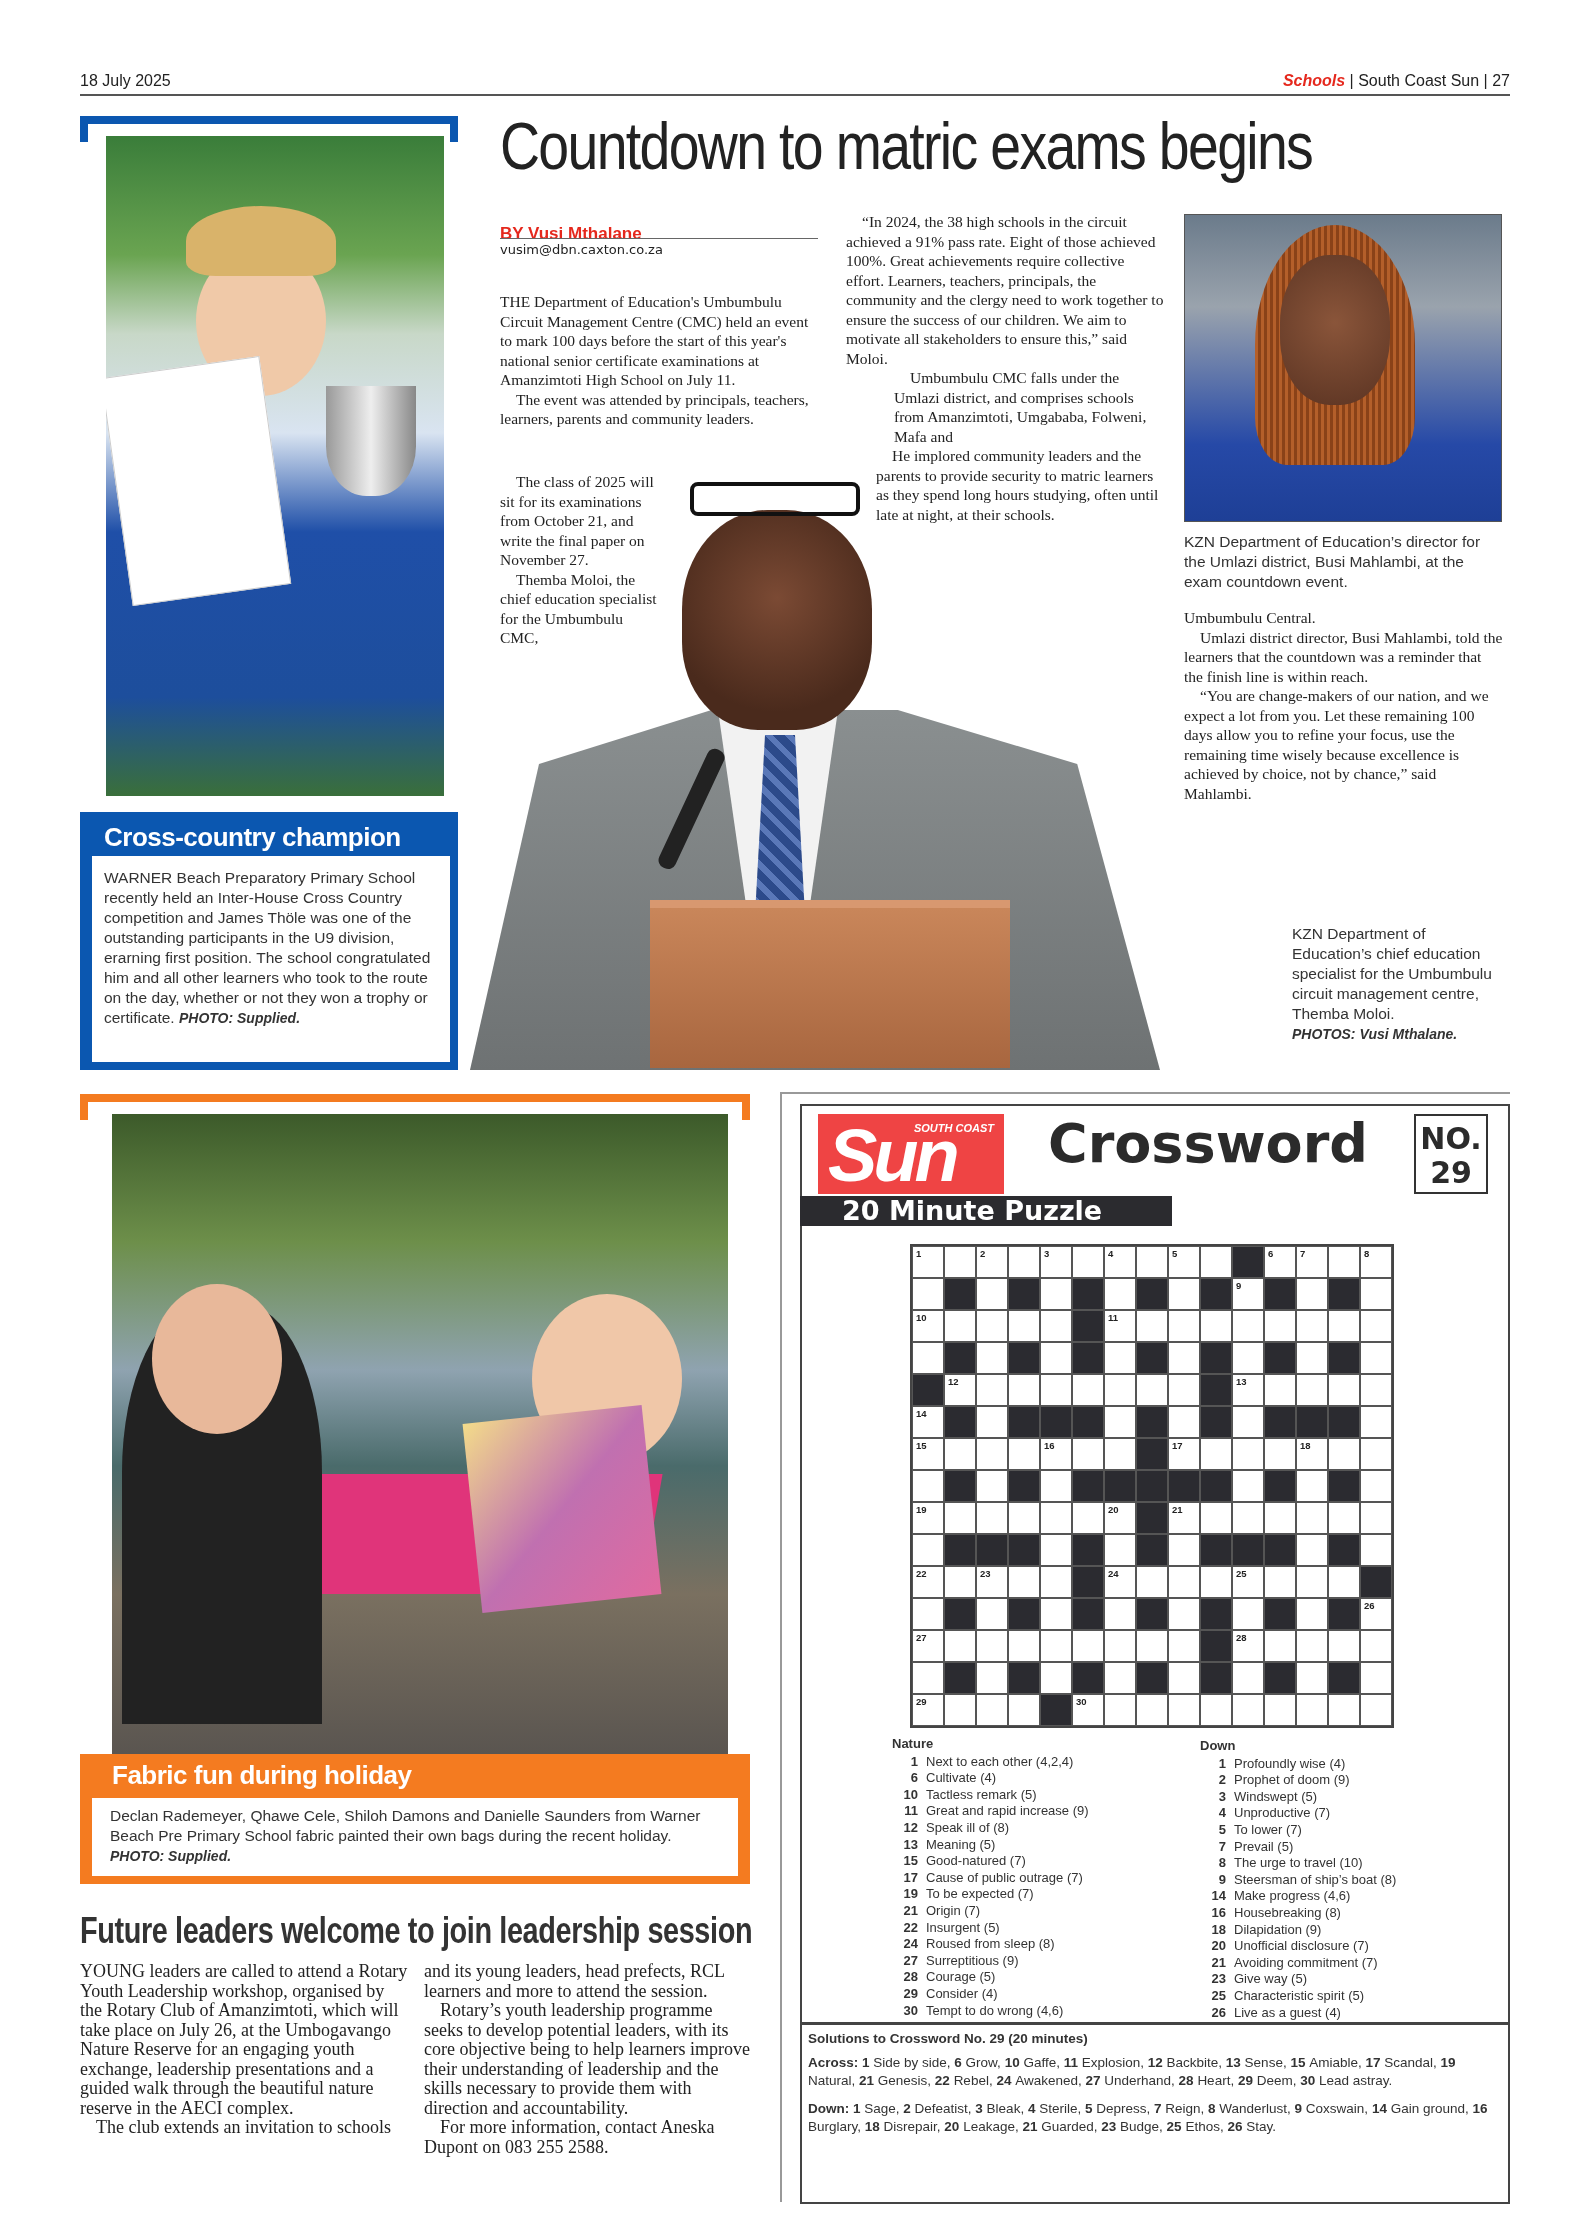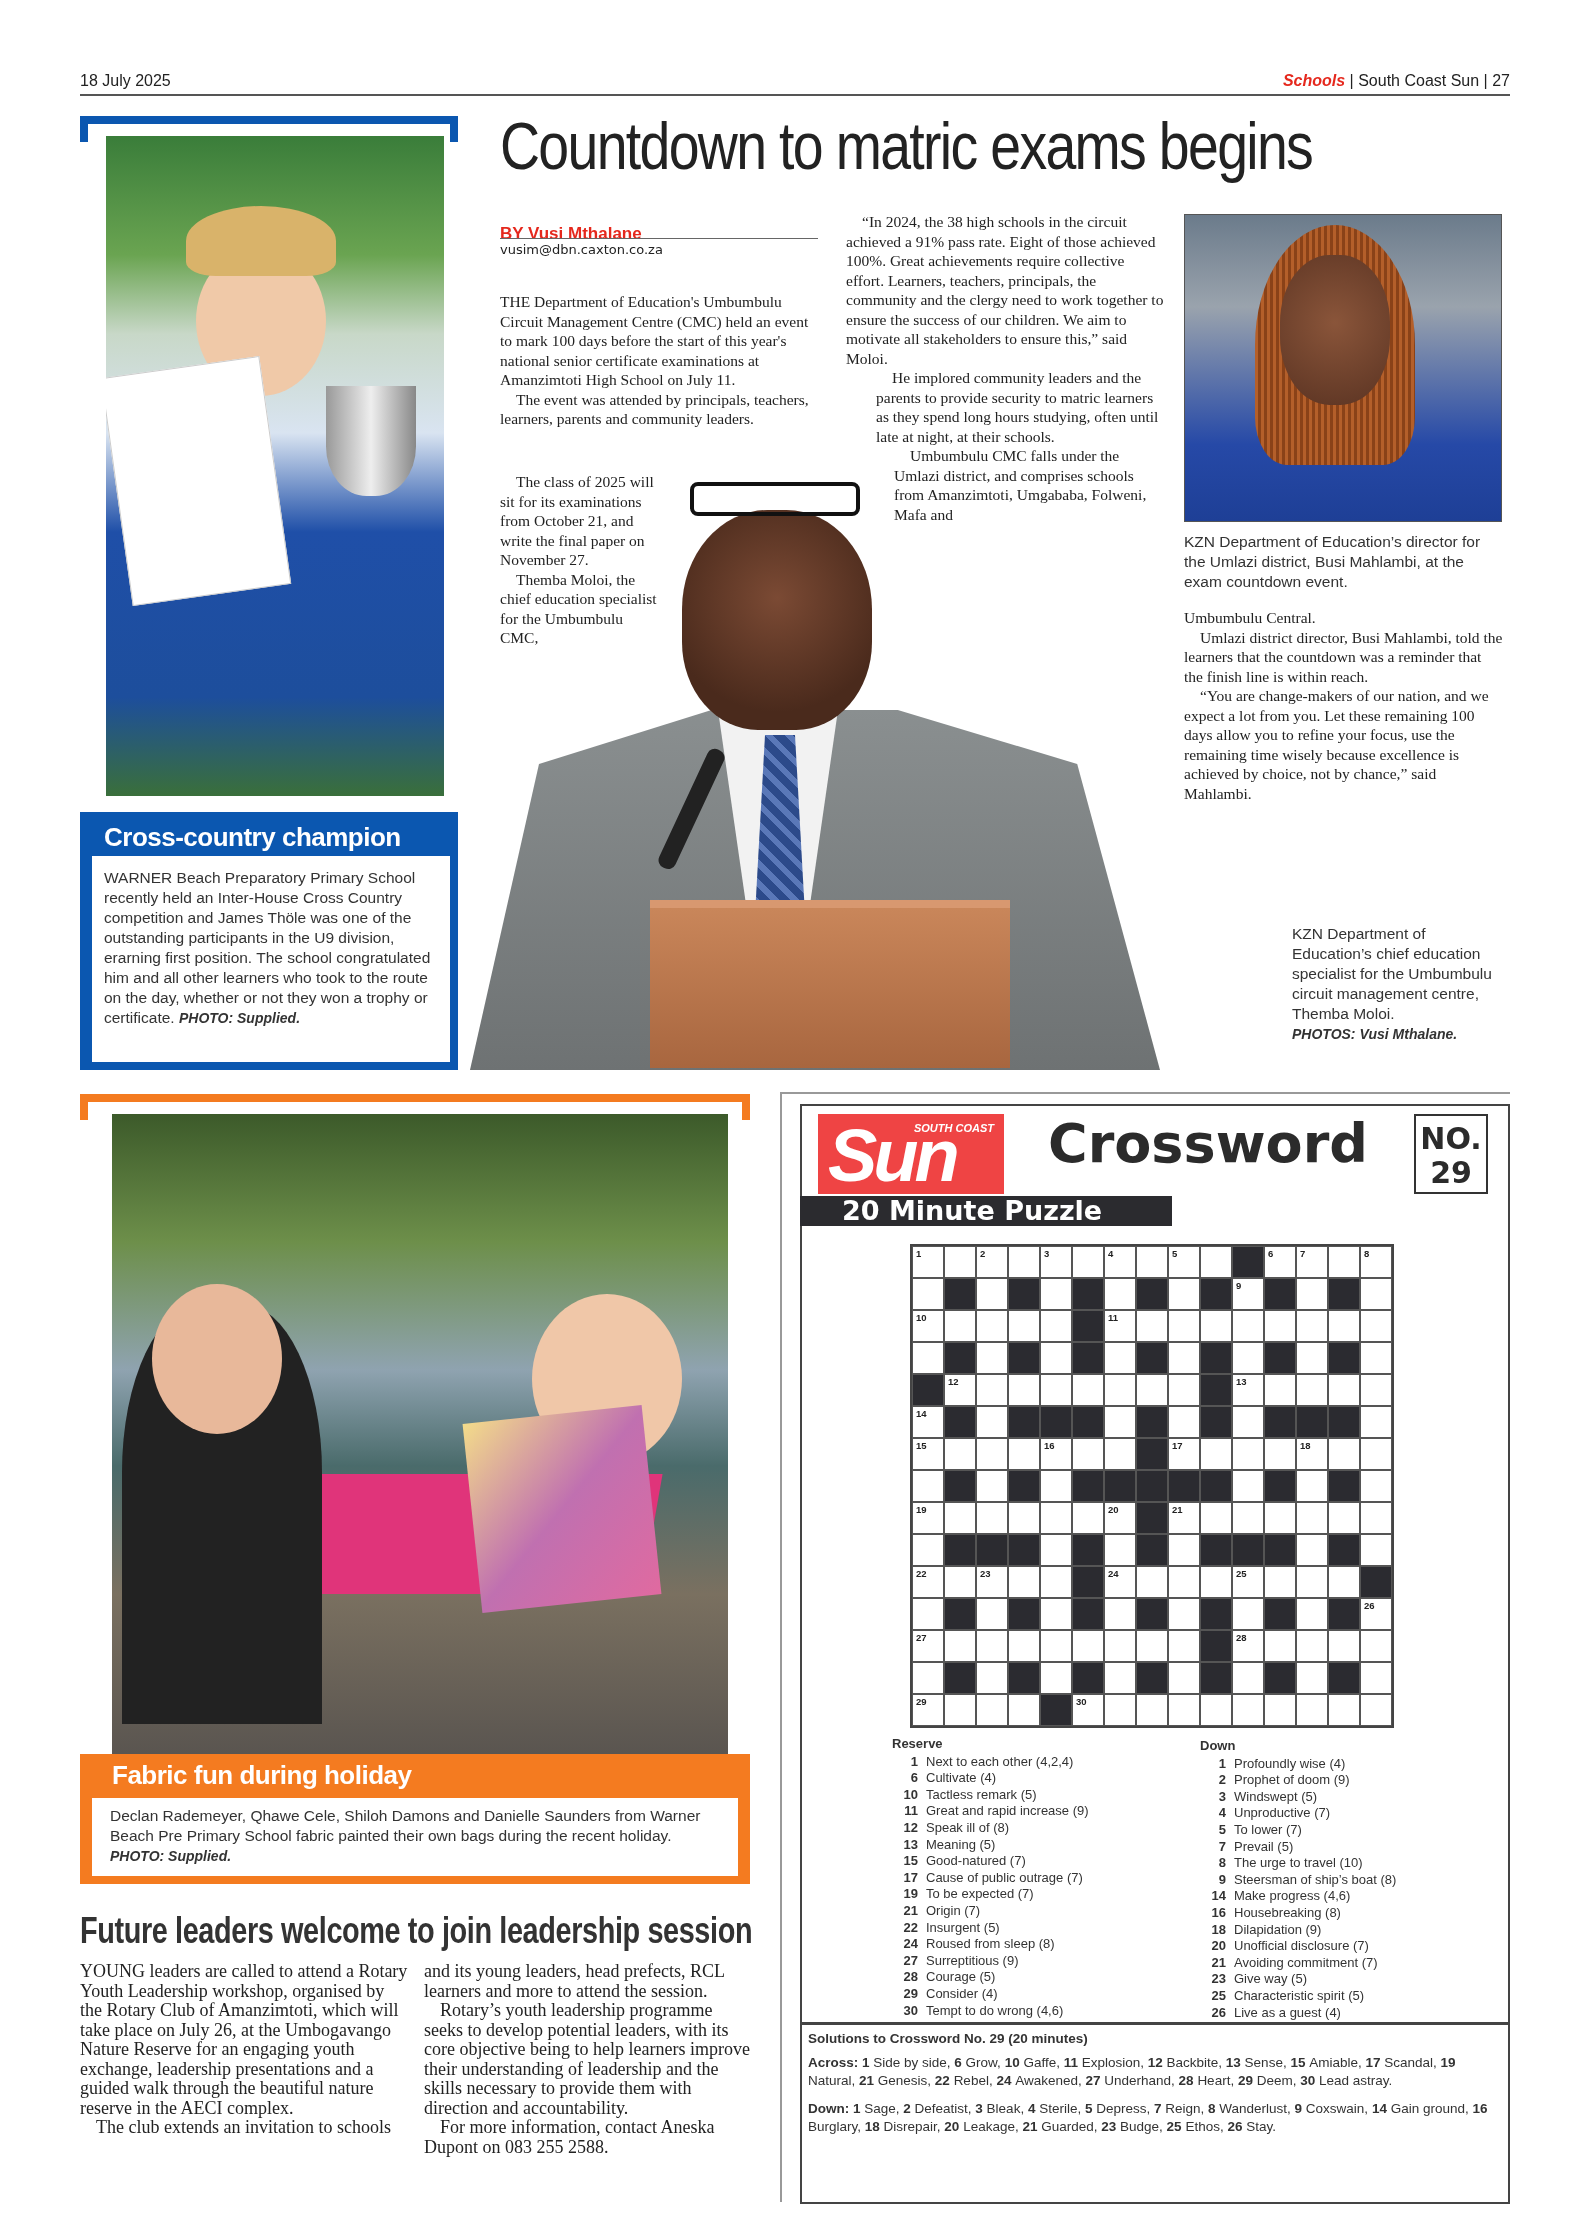--- a/index.html
+++ b/index.html
@@ -148,22 +148,22 @@
 <div class="abs body-text" id="col1">
   <p>THE Department of Education's Umbumbulu Circuit Management Centre (CMC) held an event to mark 100 days before the start of this year's national senior certificate examinations at Amanzimtoti High School on July 11.</p>
   <p style="text-indent:16px">The event was attended by principals, teachers, learners, parents and community leaders.</p>
 </div>
 <div class="abs body-text" id="col1b">
   <p style="text-indent:16px">The class of 2025 will sit for its examinations from October 21, and write the final paper on November 27.</p>
   <p style="text-indent:16px">Themba Moloi, the chief education specialist for the Umbumbulu CMC,</p>
 </div>
 <div class="abs body-text" id="col2">
   <p style="text-indent:16px">“In 2024, the 38 high schools in the circuit achieved a 91% pass rate. Eight of those achieved 100%. Great achievements require collective effort. Learners, teachers, principals, the community and the clergy need to work together to ensure the success of our children. We aim to motivate all stakeholders to ensure this,” said Moloi.</p>
+  <p style="text-indent:16px;padding-left:48px">Umbumbulu CMC falls under the Umlazi district, and comprises schools from Amanzimtoti, Umgababa, Folweni, Mafa and</p>
   <p style="text-indent:16px;padding-left:30px">He implored community leaders and the parents to provide security to matric learners as they spend long hours studying, often until late at night, at their schools.</p>
-  <p style="text-indent:16px;padding-left:48px">Umbumbulu CMC falls under the Umlazi district, and comprises schools from Amanzimtoti, Umgababa, Folweni, Mafa and</p>
 </div>
 
 <div class="abs" id="mahlambi-photo">
   <div class="hair"></div>
     <div class="face"></div>
 </div>
 <div class="abs sans" id="mahlambi-caption">KZN Department of Education’s director for the Umlazi district, Busi Mahlambi, at the exam countdown event.</div>
 <div class="abs body-text" id="col3">
   <p>Umbumbulu Central.</p>
   <p style="text-indent:16px">Umlazi district director, Busi Mahlambi, told the learners that the countdown was a reminder that the finish line is within reach.</p>
@@ -496,21 +496,21 @@
     <div class="cell"></div>
     <div class="cell"></div>
     <div class="cell"></div>
     <div class="cell"></div>
     <div class="cell"></div>
     <div class="cell"></div>
     <div class="cell"></div>
   </div>
 
 <div class="abs clues" id="cw-across">
-  <h4>Reserve</h4>
+  <h4>Nature</h4>
   <div id="across-list">
       <div class="clue">
         <span class="num">1</span>
         <span>Next to each other (4,2,4)</span>
       </div>
       <div class="clue">
         <span class="num">6</span>
         <span>Cultivate (4)</span>
       </div>
       <div class="clue">

